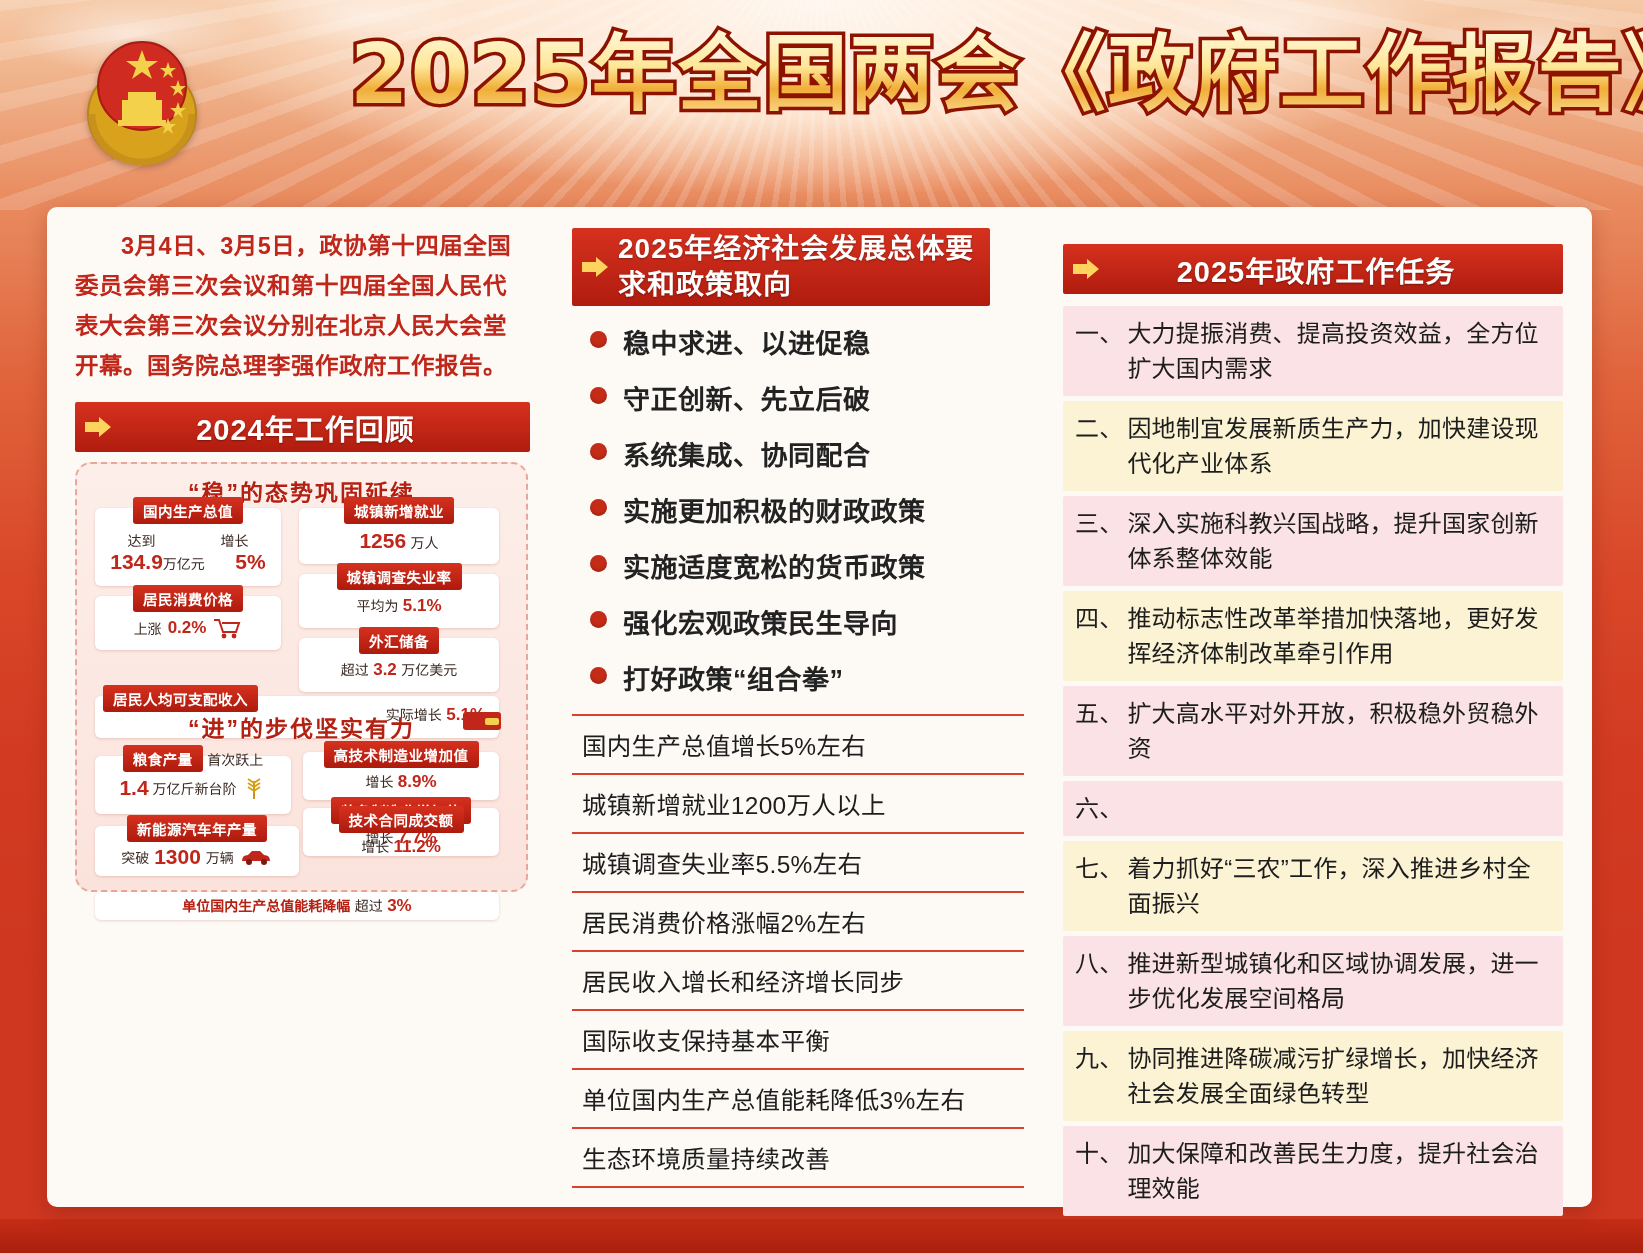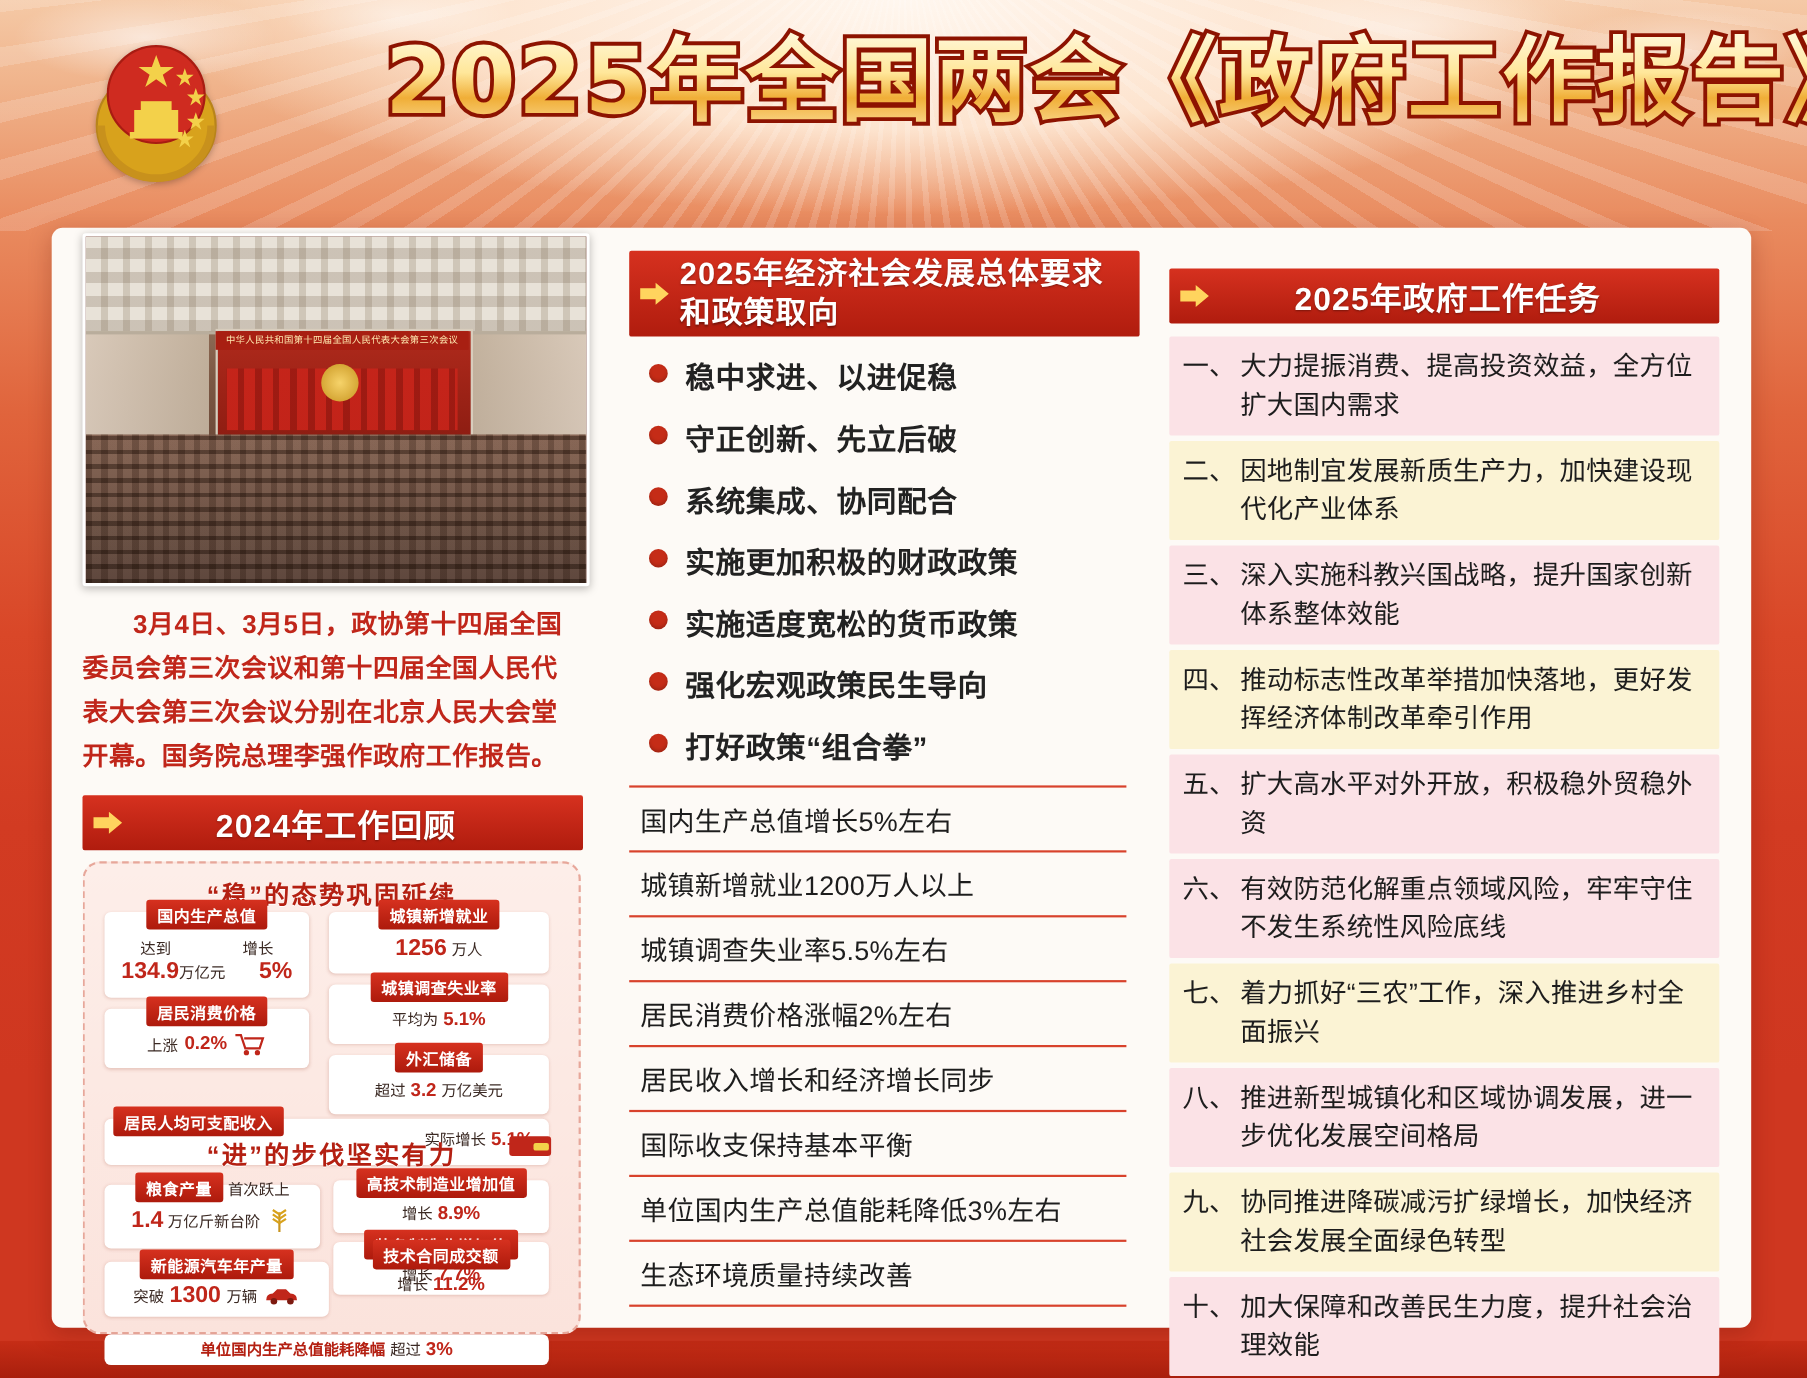--- a/index.html
+++ b/index.html
@@ -146,21 +146,21 @@
     background:#fff;border-radius:6px;box-shadow:0 1px 3px rgba(150,60,40,.20);
     position:absolute;text-align:center;
   }
   .kv{font-size:14px;color:#3b2a24;}
   .big{color:#c0261a;font-weight:bold;}
   .num{font-size:21px;}
   .num-sm{font-size:17px;}
 
   
   .col-mid{position:absolute;left:572px;top:228px;width:452px;}
-  .mid-head{width:464px;height:78px;}
+  .mid-head{width:418px;height:78px;}
   .mid-head .rtxt{font-size:28px;line-height:36px;flex:1;padding-right:12px;}
   .bullets{margin-top:16px;padding-left:18px;}
   .bullet{display:flex;align-items:flex-start;margin-bottom:17px;}
   .dot{width:17px;height:17px;border-radius:50%;background:#c52c17;flex:none;margin-top:9px;margin-right:16px;
        box-shadow:inset 0 -2px 3px rgba(0,0,0,.18);}
   .bullet span{font-size:27px;color:#222;font-weight:bold;letter-spacing:.5px;}
   .goal-head{width:452px;height:50px;margin-top:10px;}
   .goal-head .rtxt{font-size:28px;flex:1;text-align:center;padding-right:40px;}
   .goal-list{margin-top:12px;width:452px;border-top:2px solid #d8422c;}
   .goal-item{
@@ -216,32 +216,20 @@
   <div class="title-wrap">
     <div class="title-shadow">2025年全国两会《政府工作报告》要点</div>
     <div class="title-front">2025年全国两会《政府工作报告》要点</div>
   </div>
 </div>
 
 <div class="panel"></div>
 
 <div class="col-left">
 
-  <div class="photo">
-    <div class="hall"></div>
-    <div class="side-l"></div>
-    <div class="side-r"></div>
-    <div class="ceiling"></div>
-    <div class="ceiling2"></div>
-    <div class="stage"></div>
-    <div class="banner">中华人民共和国第十四届全国人民代表大会第三次会议</div>
-    <div class="flags"></div>
-    <div class="star"></div>
-    <div class="seats"></div>
-  </div>
 
   <div class="caption">3月4日、3月5日，政协第十四届全国委员会第三次会议和第十四届全国人民代表大会第三次会议分别在北京人民大会堂开幕。国务院总理李强作政府工作报告。</div>
 
   <div class="ribbon review-head">
     <div class="arrow">
       <svg width="30" height="22" viewBox="0 0 30 22">
           <path d="M2 6 h14 V1 l12 10 -12 10 v-5 H2 z" fill="#ffd45e"></path>
         </svg>
     </div>
     <div class="rtxt">2024年工作回顾</div>
@@ -448,21 +436,20 @@
     <div class="task yellow">
         <span class="idx">四、</span>
         <span>推动标志性改革举措加快落地，更好发挥经济体制改革牵引作用</span>
       </div>
     <div class="task pink">
         <span class="idx">五、</span>
         <span>扩大高水平对外开放，积极稳外贸稳外资</span>
       </div>
     <div class="task pink">
         <span class="idx">六、</span>
-        <span>有效防范化解重点领域风险，牢牢守住不发生系统性风险底线</span>
       </div>
     <div class="task yellow">
         <span class="idx">七、</span>
         <span>着力抓好“三农”工作，深入推进乡村全面振兴</span>
       </div>
     <div class="task pink">
         <span class="idx">八、</span>
         <span>推进新型城镇化和区域协调发展，进一步优化发展空间格局</span>
       </div>
     <div class="task yellow">

